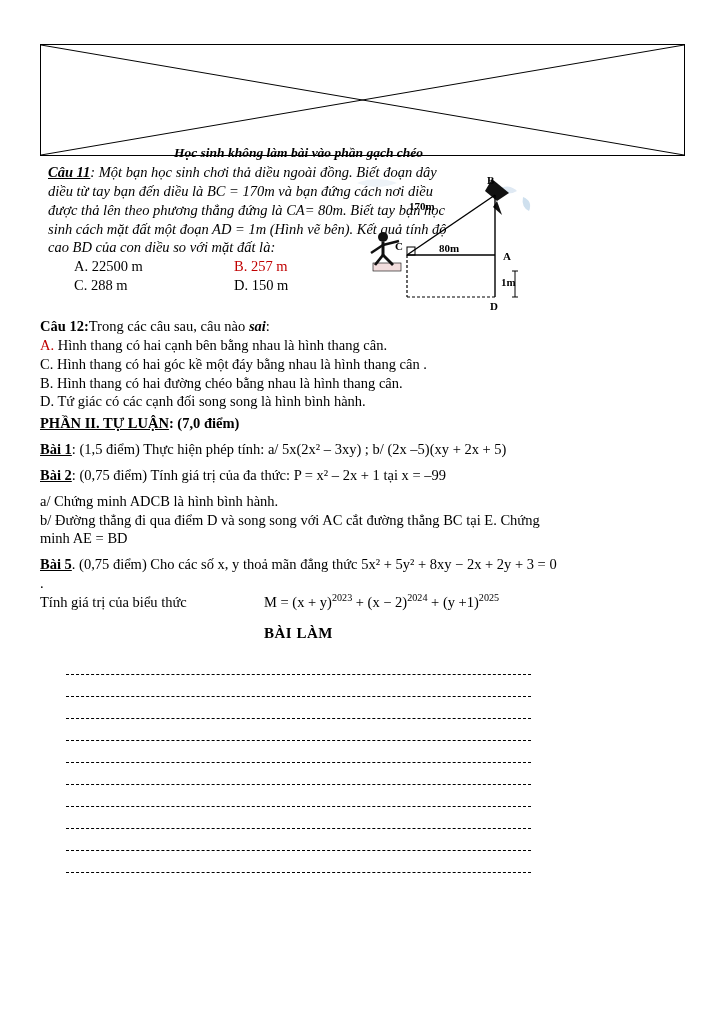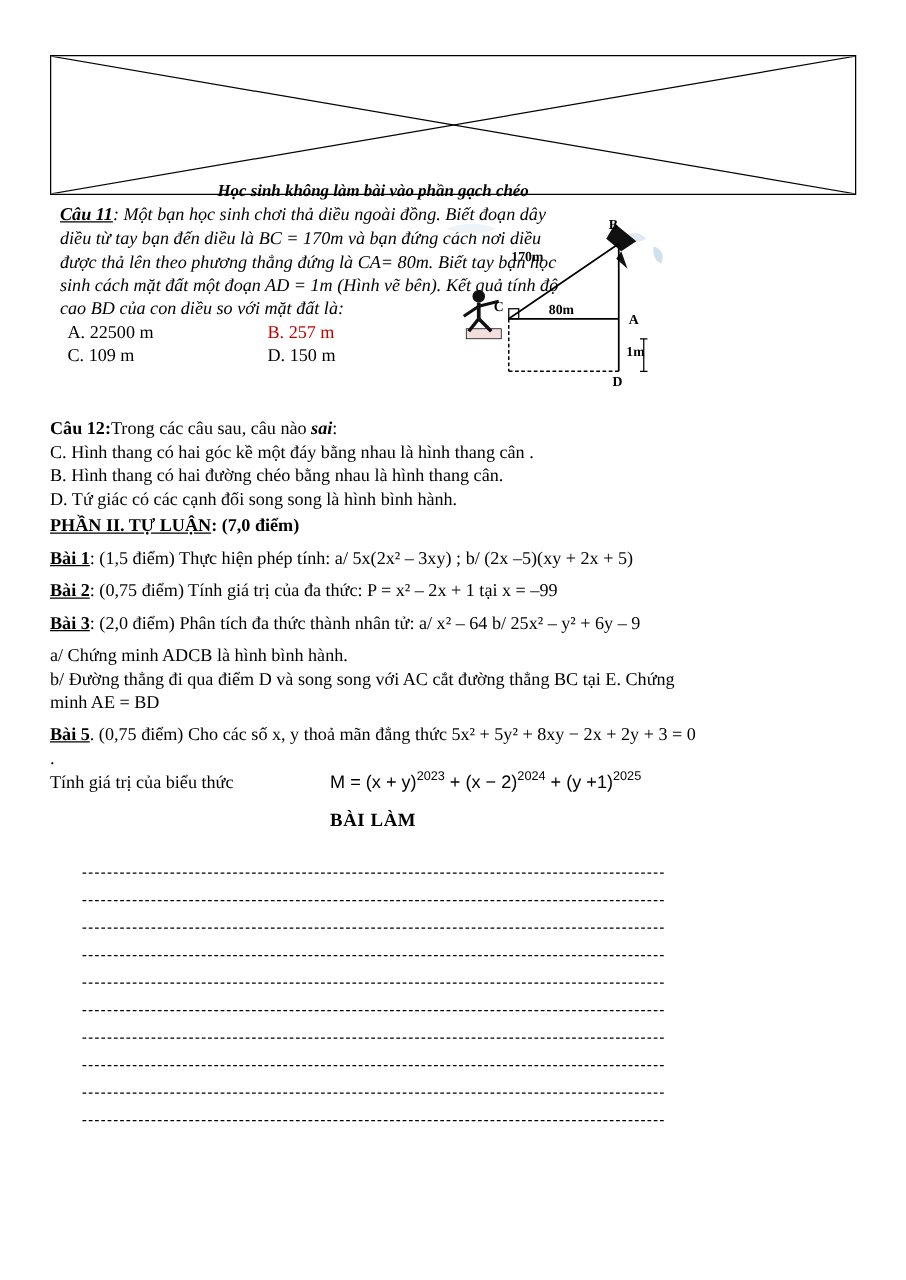--- a/index.html
+++ b/index.html
@@ -52,34 +52,35 @@
     min-height: 150px;
   }
   .q11-text {
     width: 415px;
     padding-left: 8px;
   }
   .q11-text p { margin: 0; font-style: italic; }
   .ans-row {
     display: flex;
     padding-left: 6px;
+    margin-left: 20px;
   }
   .ans-row .a { width: 160px; }
   .ans-red { color: #c00000; }
   .figure {
     position: absolute;
     right: 0;
     top: 8px;
     width: 210px;
     height: 150px;
   }
   .u { text-decoration: underline; }
   .b { font-weight: bold; }
   .bi { font-weight: bold; font-style: italic; }
-  .q12 { margin-top: 21px; }
+  .q12 { margin-top: 4px; }
   .q12 p { margin: 0; }
   .part2 { margin-top: 3px; }
   .bai { margin-top: 7px; }
   .bai p { margin: 0; }
   .tight p { margin: 0; }
   .bailam {
     text-align: center;
     font-weight: bold;
     font-size: 15px;
     margin-top: 12px;
@@ -87,21 +88,21 @@
   }
   .lines {
     margin-top: 10px;
     padding: 0 26px 0 26px;
   }
   .dline {
     border-bottom: 1px dashed #000;
     height: 22px;
   }
   sup { font-size: 0.70em; vertical-align: super; line-height: 0; }
-  .frmla { font-family: Liberation Sans, sans-serif; text-align: center; }
+  .frmla { font-family: Liberation Serif, serif; text-align: center; }
   .fig-label {
     position: absolute;
     font-family: "Liberation Serif", serif;
     font-size: 11px;
     font-weight: bold;
   }
 </style>
 </head>
 <body>
 
@@ -118,21 +119,21 @@
   <div class="content">
 
     <div class="q11-block">
       <div class="q11-text">
         <p><span class="b u">Câu 11</span><span>: Một bạn học sinh chơi thả diều ngoài đồng. Biết đoạn dây diều từ tay bạn đến diều là BC = 170m và bạn đứng cách nơi diều được thả lên theo phương thẳng đứng là CA= 80m. Biết tay bạn học sinh cách mặt đất một đoạn AD = 1m (Hình vẽ bên). Kết quả tính độ cao BD của con diều so với mặt đất là:</span></p>
         <div class="ans-row">
           <div class="a"><span>A.</span> <span>22500 m</span></div>
           <div class="a ans-red"><span>B.</span> <span>257 m</span></div>
         </div>
         <div class="ans-row">
-          <div class="a"><span>C.</span> <span>109 m</span></div>
+          <div class="a"><span>C.</span> <span>288 m</span></div>
           <div class="a"><span>D.</span> <span>150 m</span></div>
         </div>
       </div>
 
       <div class="figure">
         <svg width="210" height="150" viewBox="0 0 210 150">
 
           <path d="M150 18 q12 -6 20 2 q-10 6 -20 -2 z" fill="#dfe9f3"></path>
           <path d="M176 26 q10 4 6 14 q-8 -4 -6 -14 z" fill="#cfe0ee"></path>
           <path d="M10 12 q20 -8 40 0 q-20 8 -40 0 z" fill="#eef3f8"></path>
@@ -166,40 +167,38 @@
         <span class="fig-label" style="left:48px; top:68px;">C</span>
         <span class="fig-label" style="left:92px; top:70px;">80m</span>
         <span class="fig-label" style="left:156px; top:78px;">A</span>
         <span class="fig-label" style="left:154px; top:104px;">1m</span>
         <span class="fig-label" style="left:143px; top:128px;">D</span>
       </div>
     </div>
 
     <div class="q12">
       <p><span class="b">Câu 12:</span><span>Trong các câu sau, câu nào </span><span class="bi">sai</span><span>:</span></p>
+      <p><span class="ans-red">A.</span><span> Hình thang có hai cạnh bên bằng nhau là hình thang cân.</span></p>
       <p><span>C.</span><span> Hình thang có hai góc kề một đáy bằng nhau là hình thang cân .</span></p>
       <p><span>B.</span><span> Hình thang có hai đường chéo bằng nhau là hình thang cân.</span></p>
       <p><span>D.</span><span> Tứ giác có các cạnh đối song song là hình bình hành.</span></p>
     </div>
 
     <div class="part2">
       <span class="b u">PHẦN II. TỰ LUẬN</span><span class="b">: (7,0 điểm)</span>
     </div>
 
     <div class="bai">
       <p><span class="b u">Bài 1</span><span>: (1,5 điểm)  Thực hiện phép tính:  a/ 5x(2x² – 3xy)              ;    b/  (2x –5)(xy + 2x + 5)</span></p>
     </div>
 
     <div class="bai">
       <p><span class="b u">Bài 2</span><span>: (0,75 điểm) Tính giá trị của đa thức:   P = x² – 2x + 1 tại x = –99</span></p>
     </div>
 
-    <div class="bai">
-      <p><span class="b u">Bài 3</span><span>: (2,0 điểm) Phân tích đa thức thành nhân tử:  a/ x² – 64        b/ 25x² – y² + 6y – 9</span></p>
-    </div>
 
     <div class="bai tight">
       <p>a/ Chứng minh ADCB là hình bình hành.</p>
       <p>b/ Đường thẳng đi qua điểm D và song song với AC cắt đường thẳng BC tại E. Chứng minh AE = BD</p>
     </div>
 
     <div class="bai tight">
       <p><span class="b u">Bài 5</span><span>. (0,75 điểm)  Cho các số x, y thoả mãn đẳng thức 5x² + 5y² + 8xy − 2x + 2y + 3 = 0 .</span></p>
       <p>
         <span>Tính giá trị của biểu thức</span>

